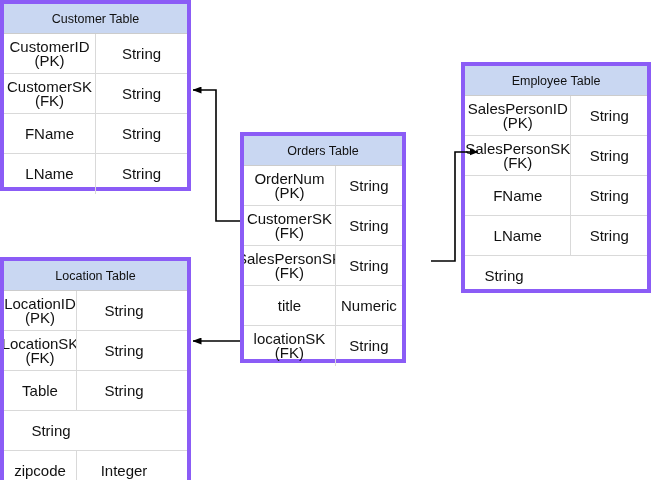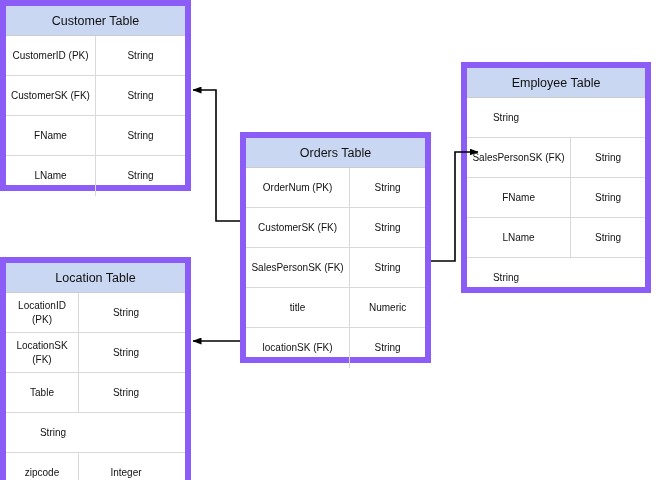--- a/index.html
+++ b/index.html
@@ -19,21 +19,21 @@
   #canvas {
     position: absolute;
     left: 0; top: 0;
     width: 670px;
     height: 480px;
   }
   .er-table {
     position: absolute;
     box-sizing: border-box;
     background: #ffffff;
-    border: 6px solid #8b5cf6;
+    border: 4px solid #8b5cf6;
     border-collapse: collapse;
   }
   .tbl-header {
     box-sizing: border-box;
     background: #c9d7f2;
     border-bottom: 1px solid #cccccc;
     height: 30px;
     display: flex;
     align-items: center;
     justify-content: center;
@@ -49,42 +49,42 @@
   }
   .tbl-row.last {
     border-bottom: none;
   }
   .cell-name, .cell-type {
     box-sizing: border-box;
     display: flex;
     align-items: center;
     justify-content: center;
     text-align: center;
-    font-size: 10px;
+    font-size: 15px;
     line-height: 14px;
     color: #111111;
     padding: 0 3px;
     overflow: hidden;
   }
   .cell-name {
     border-right: 1px solid #d9d9d9;
   }
 
   
   #tbl-customer { left: 0px; top: 0px; width: 191px; height: 191px; }
   #tbl-customer .cell-name { width: 95px; }
   #tbl-customer .cell-type { width: 94px; }
 
   
   #tbl-location { left: 0px; top: 257px; width: 191px; height: 223px; border-bottom: none; }
   #tbl-location .cell-name { width: 73px; }
   #tbl-location .cell-type { width: 94px; }
 
   
-  #tbl-orders { left: 240px; top: 132px; width: 191px; height: 231px; }
+  #tbl-orders { left: 240px; top: 132px; width: 166px; height: 231px; }
   #tbl-orders .cell-name { width: 110px; }
   #tbl-orders .cell-type { width: 79px; }
 
   
   #tbl-employee { left: 461px; top: 62px; width: 190px; height: 231px; }
   #tbl-employee .cell-name { width: 110px; }
   #tbl-employee .cell-type { width: 78px; }
 
   .conn-svg {
     position: absolute;
@@ -168,20 +168,21 @@
     </div>
     <div class="tbl-row last">
       <div class="cell-name">locationSK (FK)</div>
       <div class="cell-type">String</div>
     </div>
   </div>
 
   <div class="er-table" id="tbl-employee">
     <div class="tbl-header">Employee Table</div>
     <div class="tbl-row">
+      <div class="cell-name">SalesPersonID (PK)</div>
       <div class="cell-type">String</div>
     </div>
     <div class="tbl-row">
       <div class="cell-name">SalesPersonSK (FK)</div>
       <div class="cell-type">String</div>
     </div>
     <div class="tbl-row">
       <div class="cell-name">FName</div>
       <div class="cell-type">String</div>
     </div>

